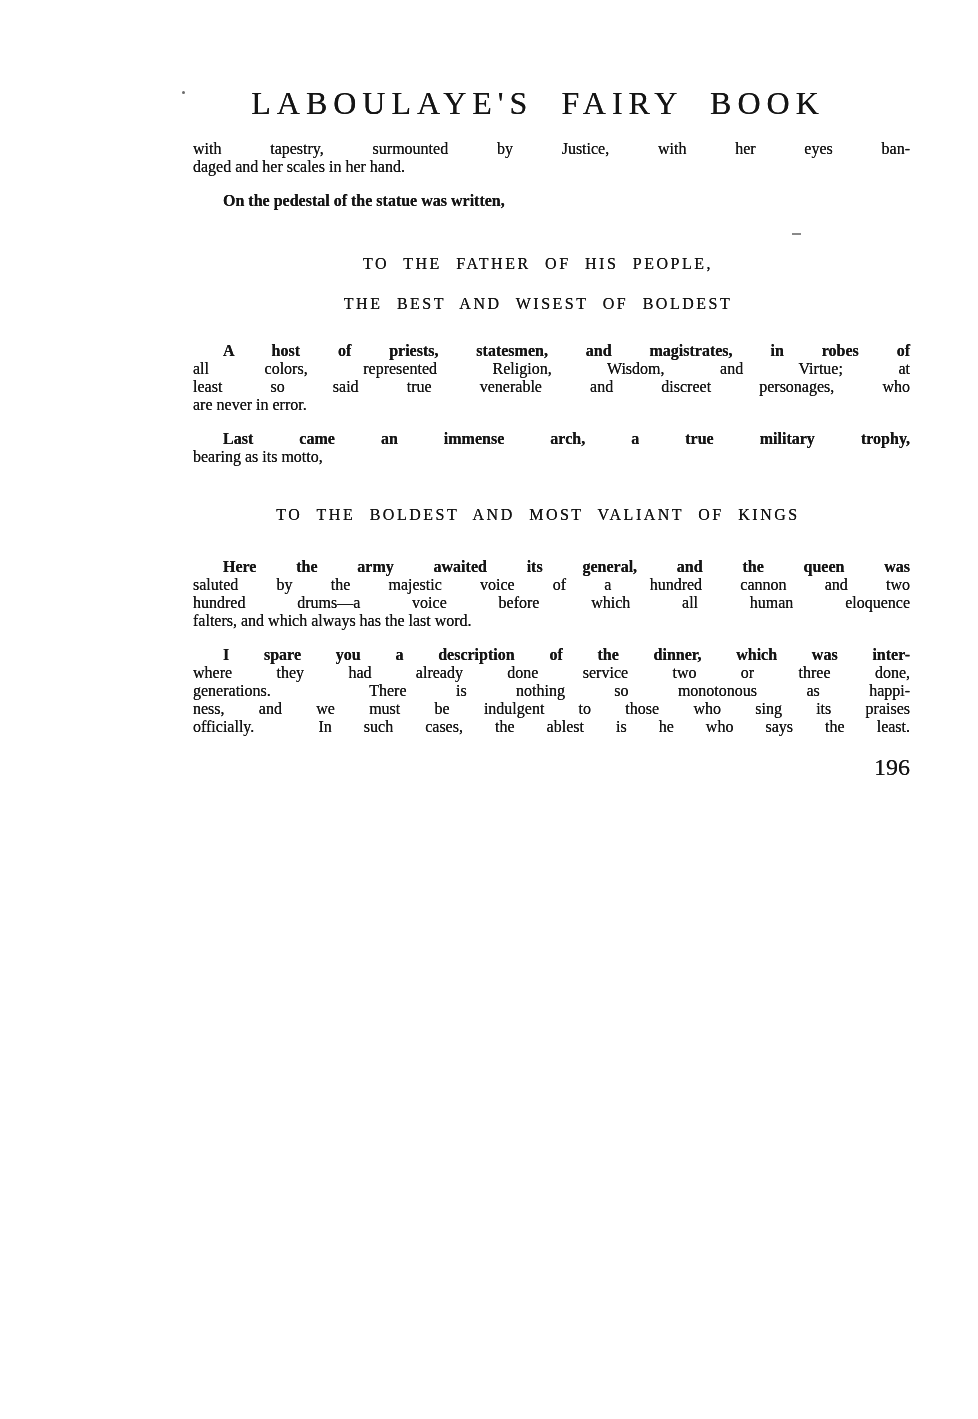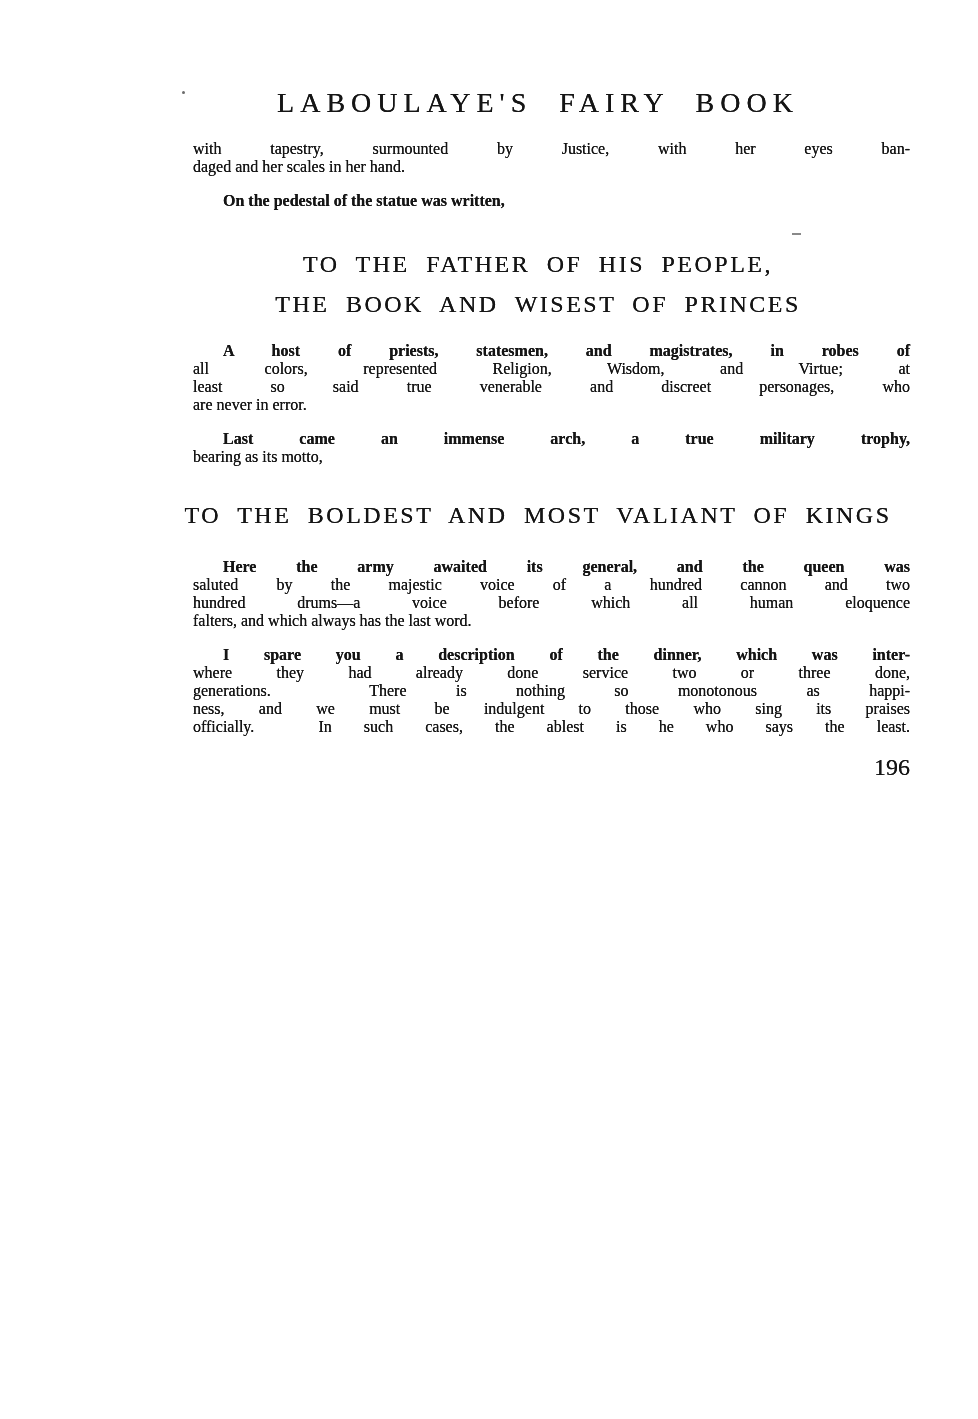--- a/index.html
+++ b/index.html
@@ -19,21 +19,21 @@
   }
   .text-block {
     position: absolute;
     left: 166px;
     top: 0;
     width: 744px;
   }
   .running-header {
     margin-top: 86px;
     line-height: 34px;
-    font-size: 28px;
+    font-size: 32px;
     letter-spacing: 6px;
     word-spacing: 14px;
     text-align: center;
     white-space: nowrap;
     text-shadow: 0 0 0.6px currentColor;
   }
   .para {
     margin: 0;
     font-size: 25px;
     line-height: 38px;
@@ -49,21 +49,21 @@
   }
   .line.final {
     text-align: left;
     text-align-last: auto;
   }
   .line.indent { text-indent: 30px; font-weight: bold; }
   .inscription { margin: 0; }
   .inscription.first { margin-top: 34px; }
   .inscription.second { margin-top: 32px; }
   .caps-line {
-    font-size: 24px;
+    font-size: 16px;
     line-height: 40px;
     letter-spacing: 2.5px;
     word-spacing: 8px;
     text-align: center;
     white-space: nowrap;
     text-shadow: 0 0 0.5px currentColor;
   }
   .inscription.second .caps-line { line-height: 34px; }
   .page-number {
     margin-top: 0;
@@ -106,21 +106,21 @@
       <div class="line final">daged and her scales in her hand.</div>
     <p></p>
 
     <p class="para">
       </p>
       <div class="line final indent">On the pedestal of the statue was written,</div>
     <p></p>
 
     <div class="inscription first">
       <div class="caps-line">TO THE FATHER OF HIS PEOPLE,</div>
-      <div class="caps-line">THE BOOK AND WISEST OF PRINCES</div>
+      <div class="caps-line">THE BEST AND WISEST OF BOLDEST</div>
     </div>
 
     <p class="para p3">
       </p>
       <div class="line indent">A host of priests, statesmen, and magistrates, in robes of</div>
       <div class="line">all colors, represented Religion, Wisdom, and Virtue; at</div>
       <div class="line">least so said true venerable and discreet personages, who</div>
       <div class="line final">are never in error.</div>
     <p></p>
 

